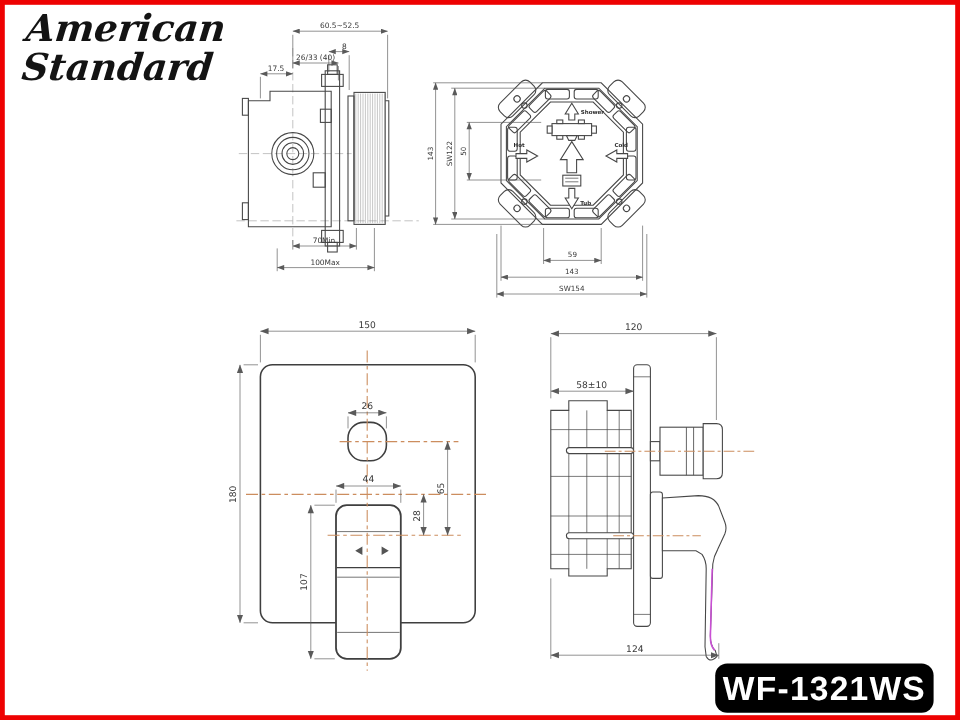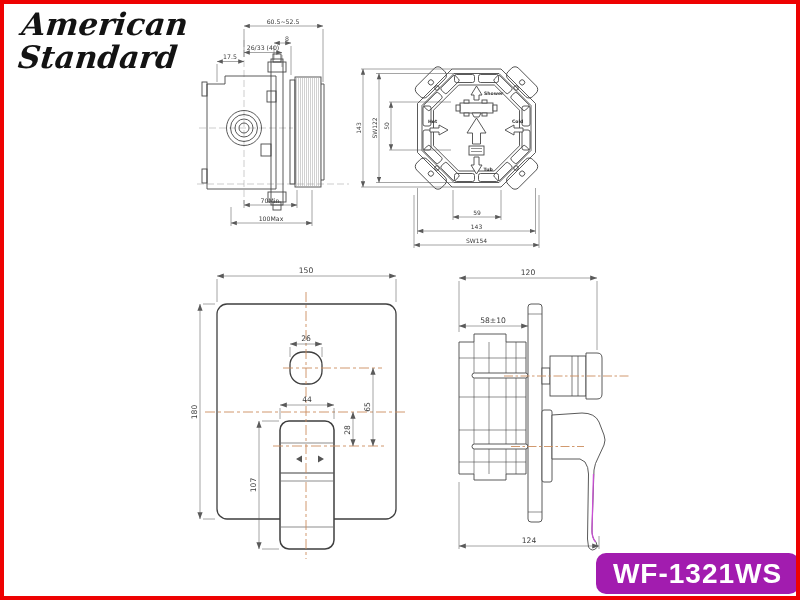--- a/index.html
+++ b/index.html
@@ -4,22 +4,22 @@
 <style>
   *{margin:0;padding:0;box-sizing:border-box}
   html,body{background:#9a9a9a}
   .frame{position:relative;width:800px;height:600px;background:#ffffff;
          border:4px solid #ee0202;overflow:hidden;
          font-family:"DejaVu Sans",sans-serif}
   .logo{position:absolute;left:16px;top:4px;
         font-family:"DejaVu Serif",serif;font-style:italic;font-weight:700;
         font-size:31px;line-height:33px;color:#131313;transform:skewX(-6deg)}
   svg.d{position:absolute;overflow:visible}
-  .badge{position:absolute;left:592px;top:549px;width:203px;height:41px;
-         background:#a21caf;border-radius:10px;display:flex;align-items:center;
+  .badge{position:absolute;left:592px;top:549px;width:182px;height:41px;
+         background:#000000;border-radius:10px;display:flex;align-items:center;
          justify-content:center;font-size:28px;font-weight:700;letter-spacing:1px;
          color:#ffffff;font-family:"Liberation Sans","DejaVu Sans",sans-serif}
   text{font-family:"DejaVu Sans",sans-serif}
 </style>
 </head>
 <body>
 
 <div class="frame">
 
   <div class="logo">

